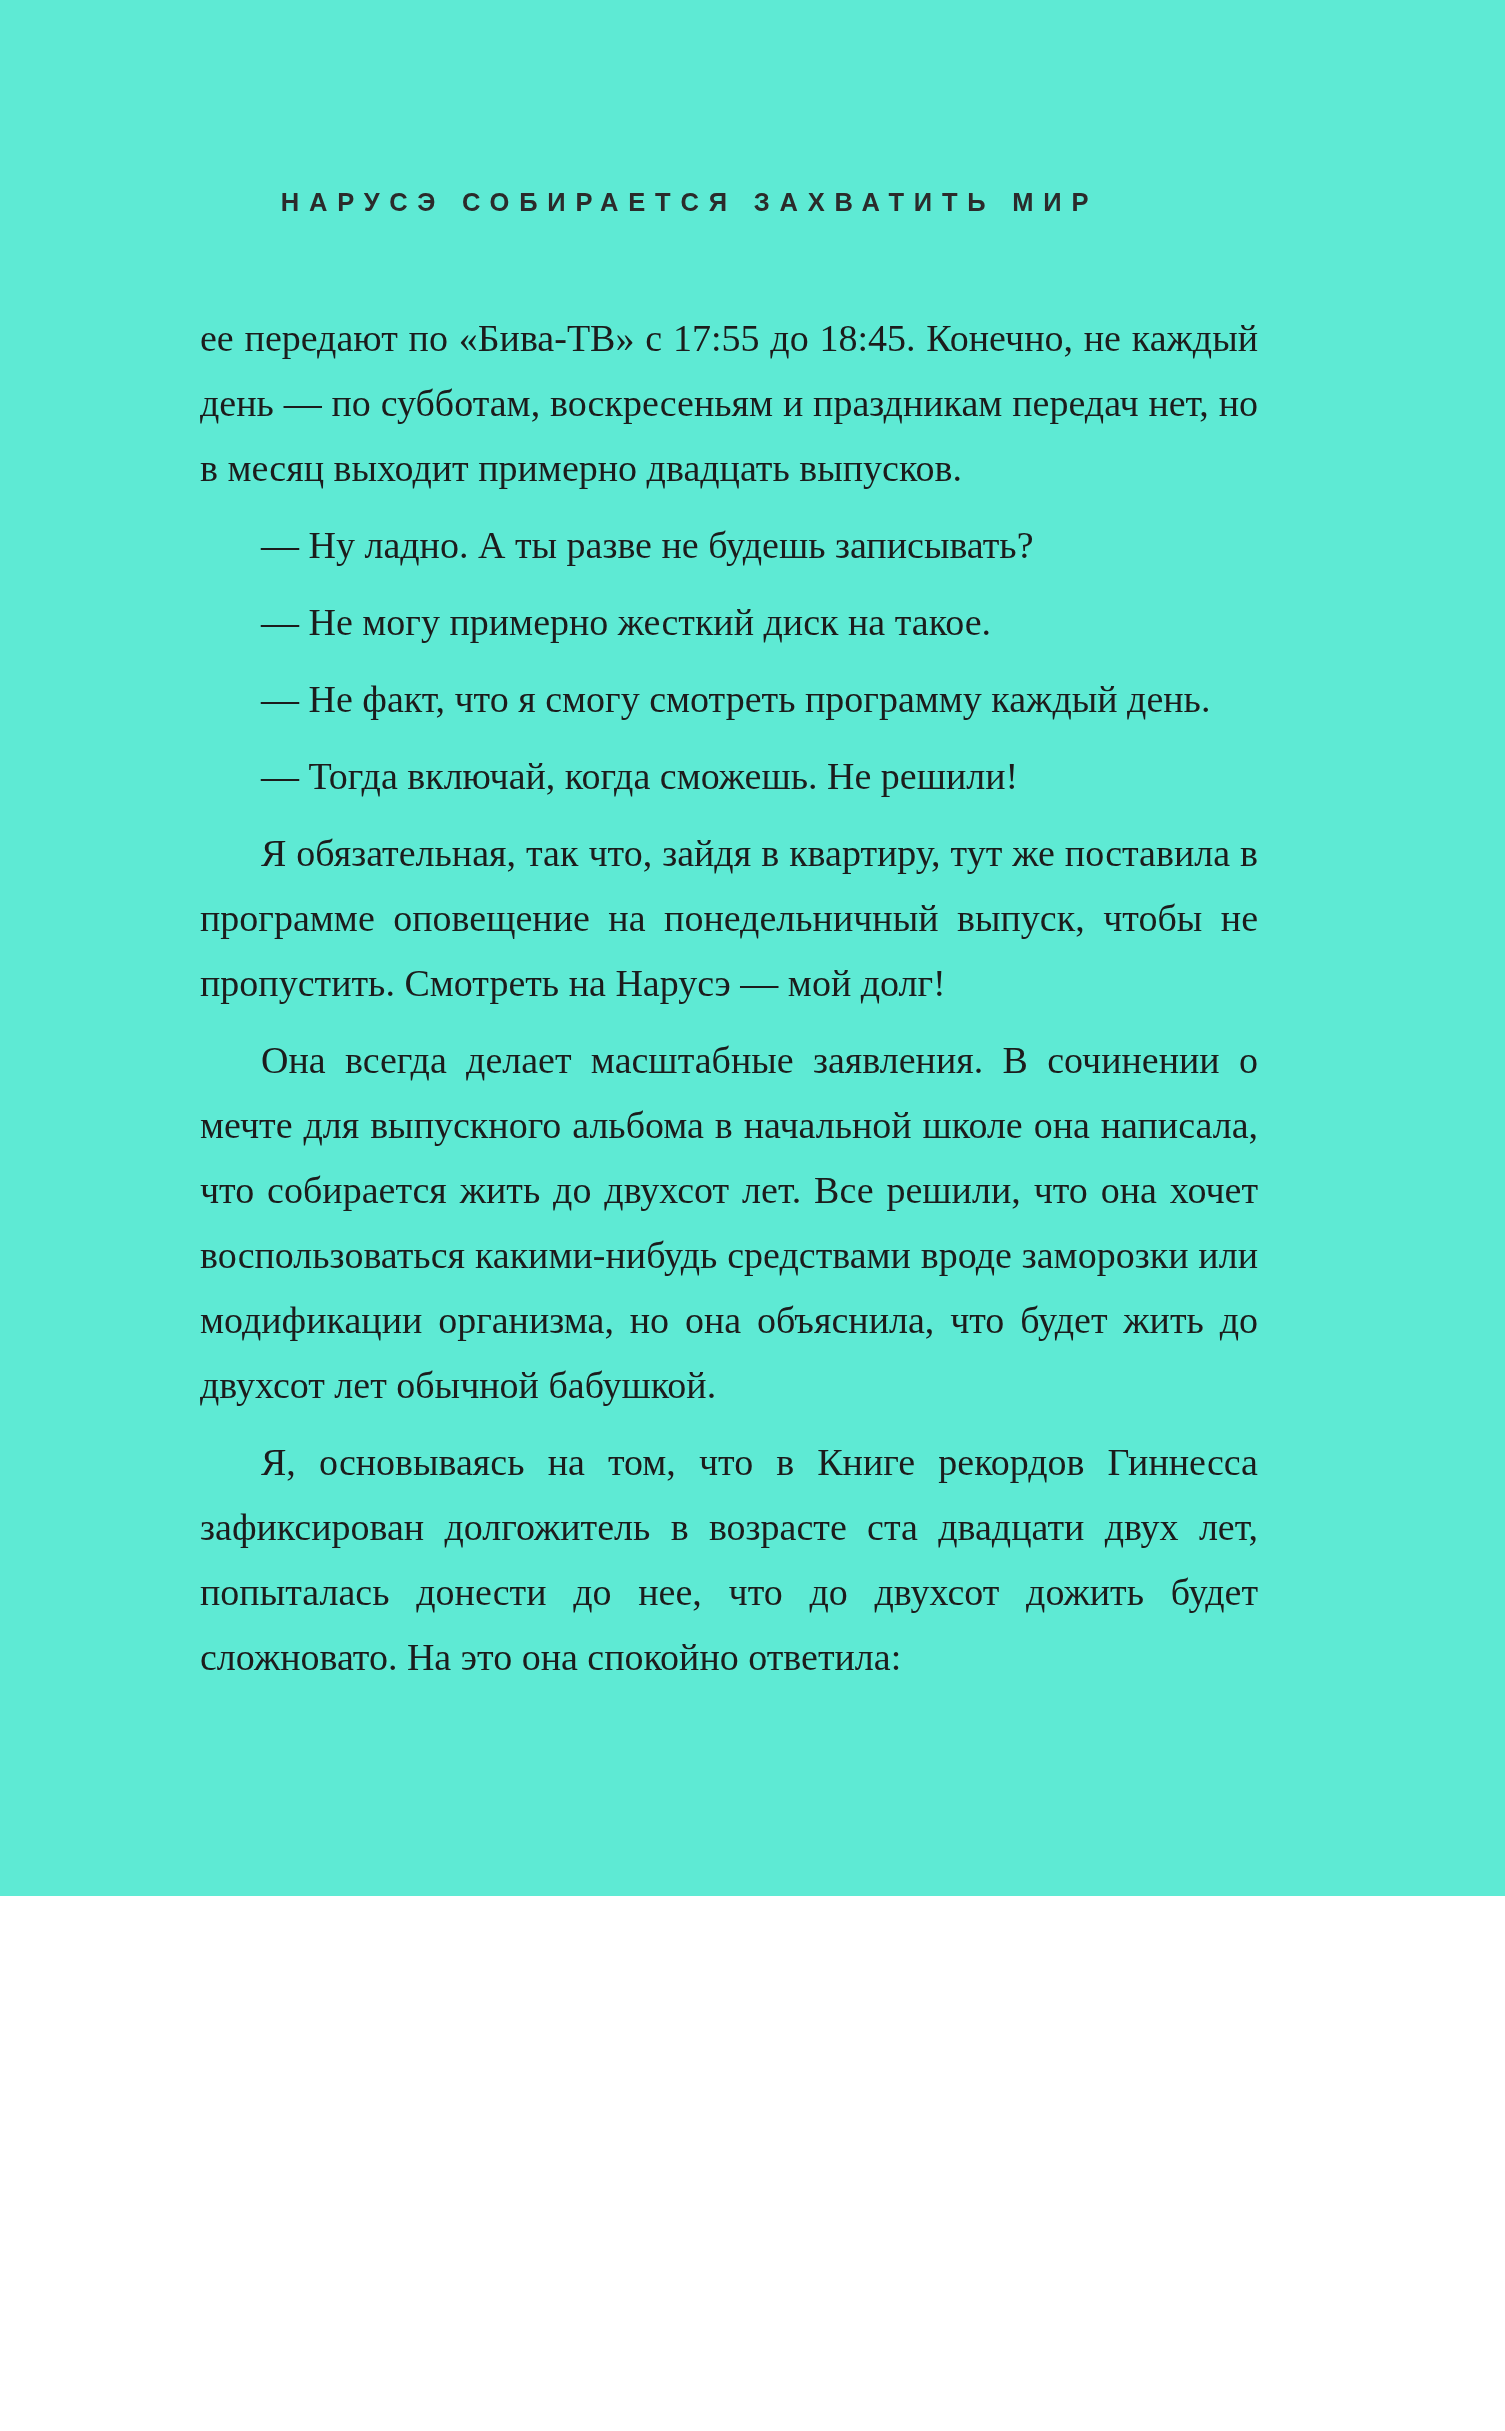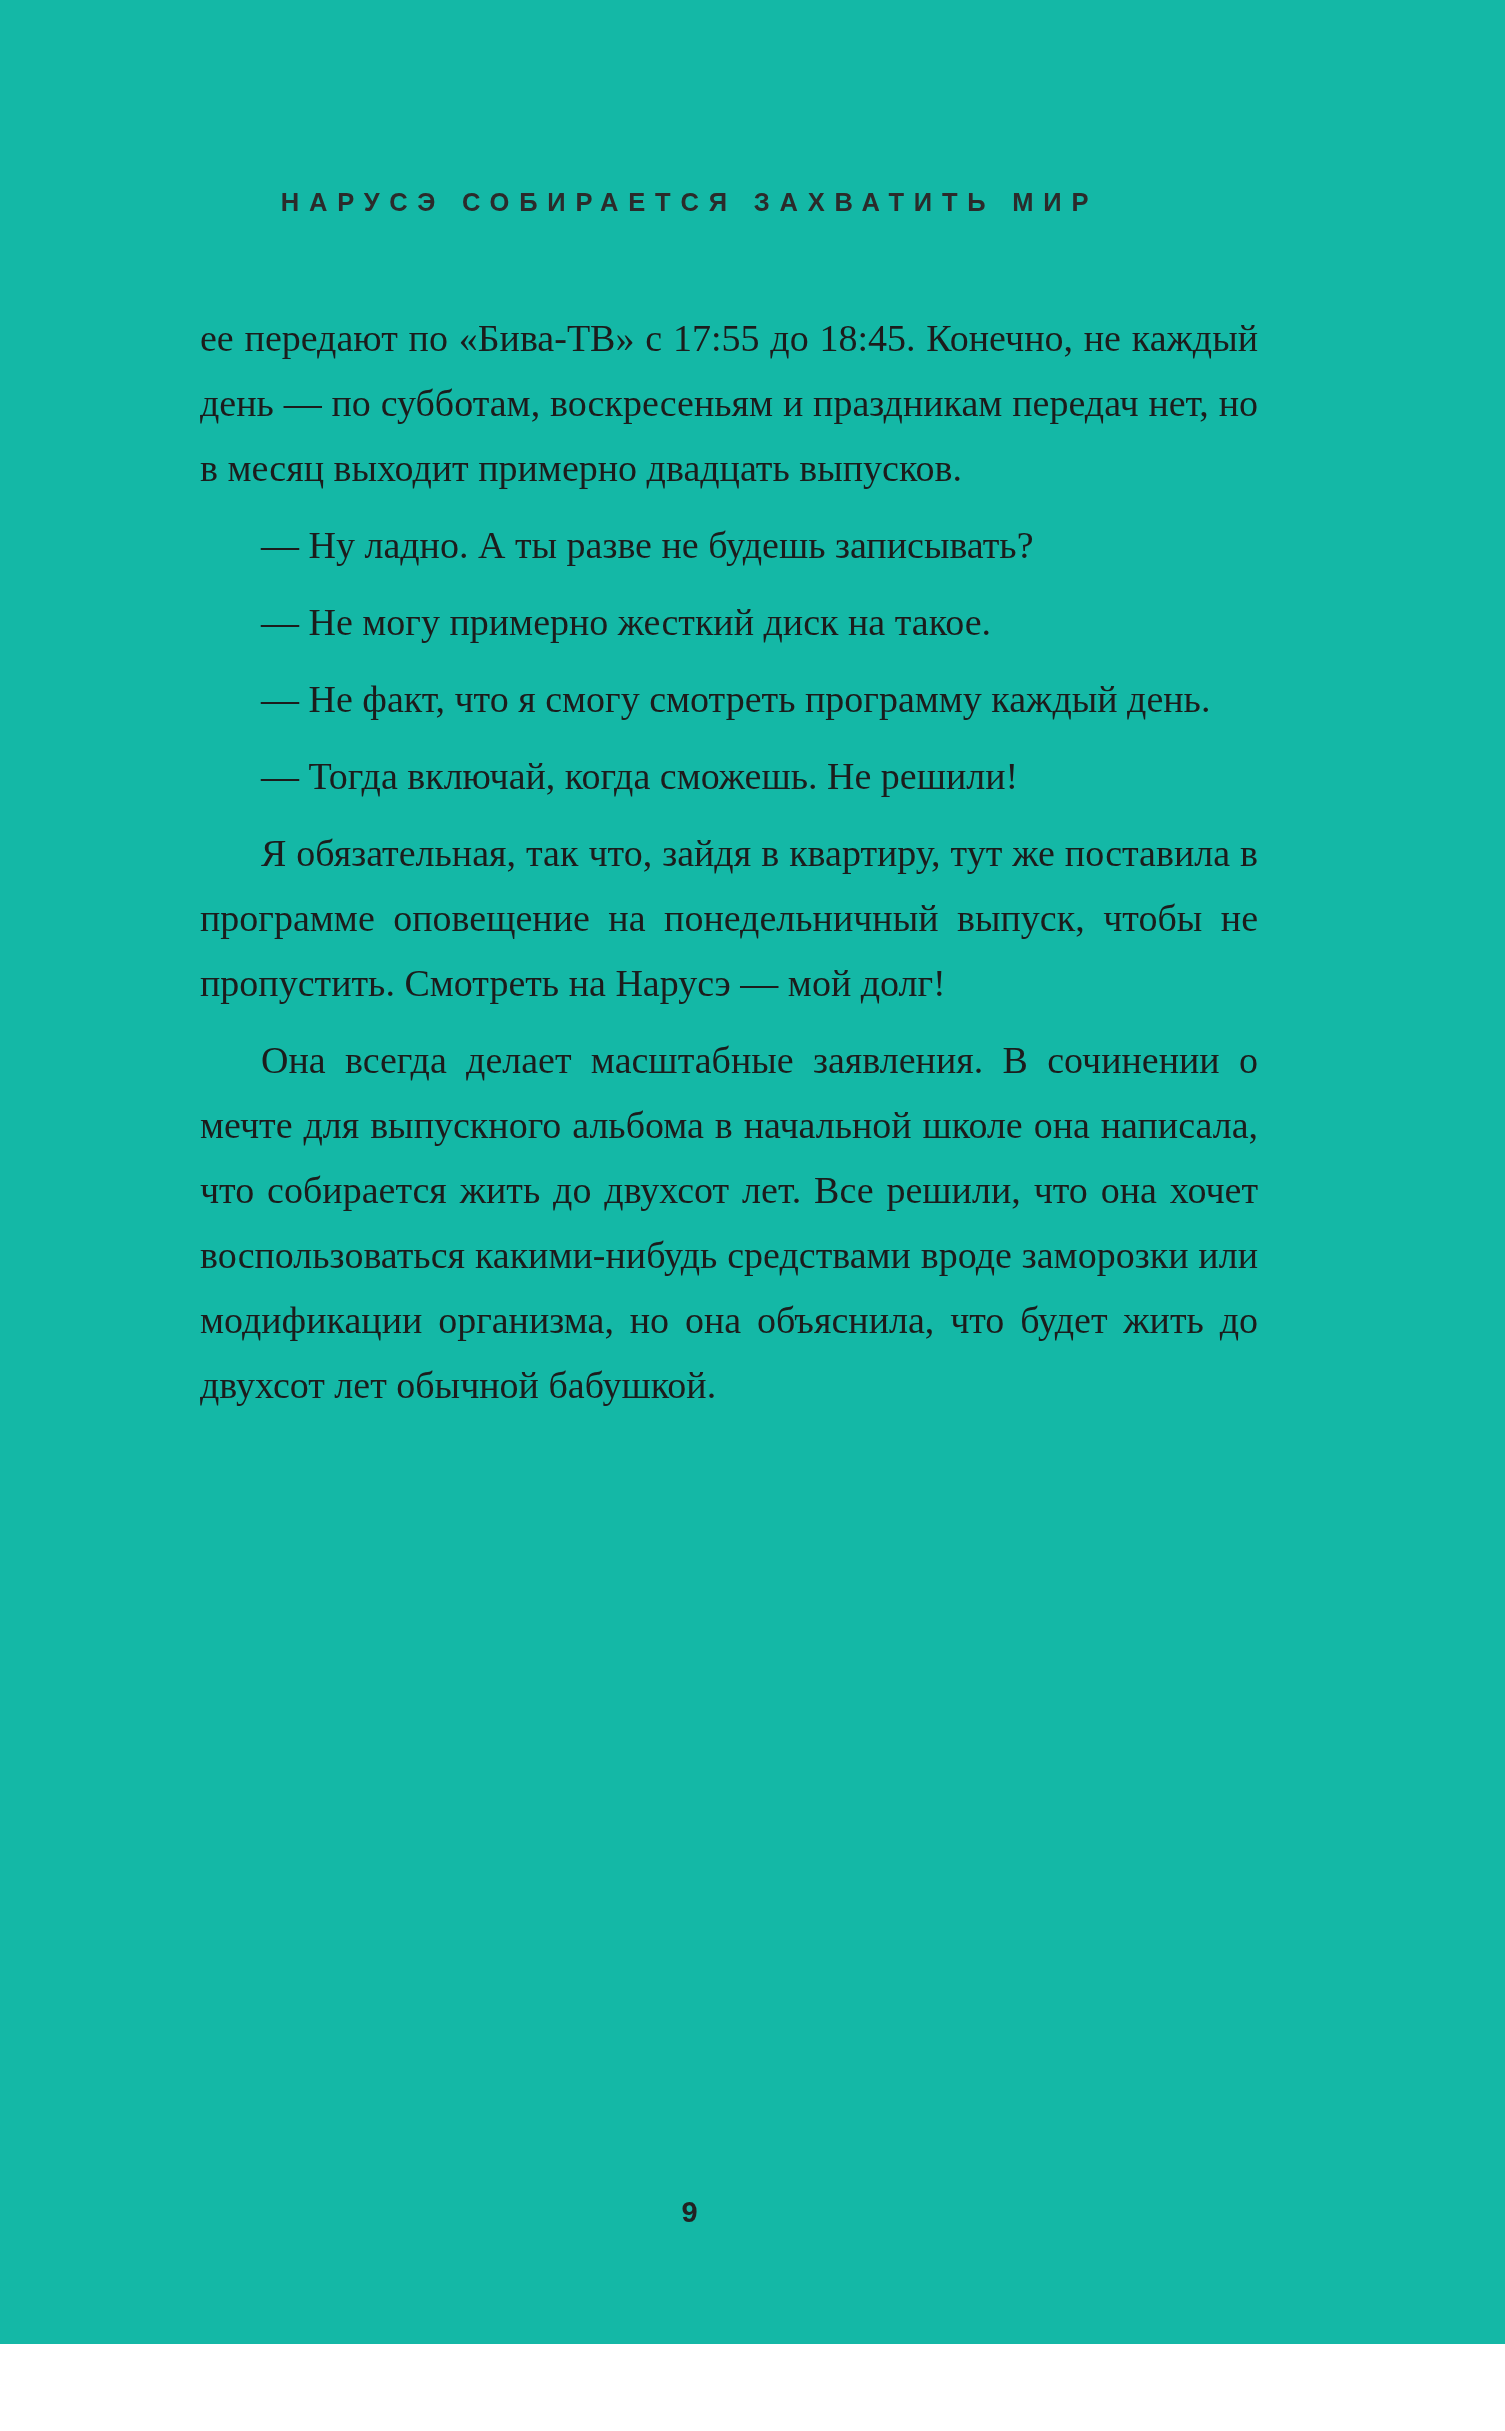--- a/index.html
+++ b/index.html
@@ -4,23 +4,23 @@
 <title>Book Page</title>
 <style>
   html, body {
     margin: 0;
     padding: 0;
     background: #ffffff;
   }
   .page {
     position: relative;
     width: 1506px;
-    height: 2344px;
+    height: 1896px;
     margin: 0 auto;
-    background: #14b8a6;
+    background: #5eead4;
     color: #1c1c1c;
     font-family: "Liberation Serif", serif;
     overflow: hidden;
   }
   .running-header {
     position: absolute;
     top: 188px;
     left: 0;
     right: 127px;
     text-align: center;
@@ -68,18 +68,19 @@
   <div class="running-header">НАРУСЭ СОБИРАЕТСЯ ЗАХВАТИТЬ МИР</div>
 
   <div class="text-block">
       <p class="para">ее передают по «Бива-ТВ» с 17:55 до 18:45. Конечно, не каждый день — по субботам, воскресеньям и праздникам передач нет, но в месяц выходит примерно двадцать выпусков.</p>
       <p class="para indent">— Ну ладно. А ты разве не будешь записывать?</p>
       <p class="para indent">— Не могу примерно жесткий диск на такое.</p>
       <p class="para indent">— Не факт, что я смогу смотреть программу каждый день.</p>
       <p class="para indent">— Тогда включай, когда сможешь. Не решили!</p>
       <p class="para indent">Я обязательная, так что, зайдя в квартиру, тут же поставила в программе оповещение на понедельничный выпуск, чтобы не пропустить. Смотреть на Нарусэ — мой долг!</p>
       <p class="para indent">Она всегда делает масштабные заявления. В сочинении о мечте для выпускного альбома в начальной школе она написала, что собирается жить до двухсот лет. Все решили, что она хочет воспользоваться какими-нибудь средствами вроде заморозки или модификации организма, но она объяснила, что будет жить до двухсот лет обычной бабушкой.</p>
+      <p class="para indent">Я, основываясь на том, что в Книге рекордов Гиннесса зафиксирован долгожитель в возрасте ста двадцати двух лет, попыталась донести до нее, что до двухсот дожить будет сложновато. На это она спокойно ответила:</p>
     </div>
 
   <div class="page-number">9</div>
 
 </div>
 
 
 </body></html>

